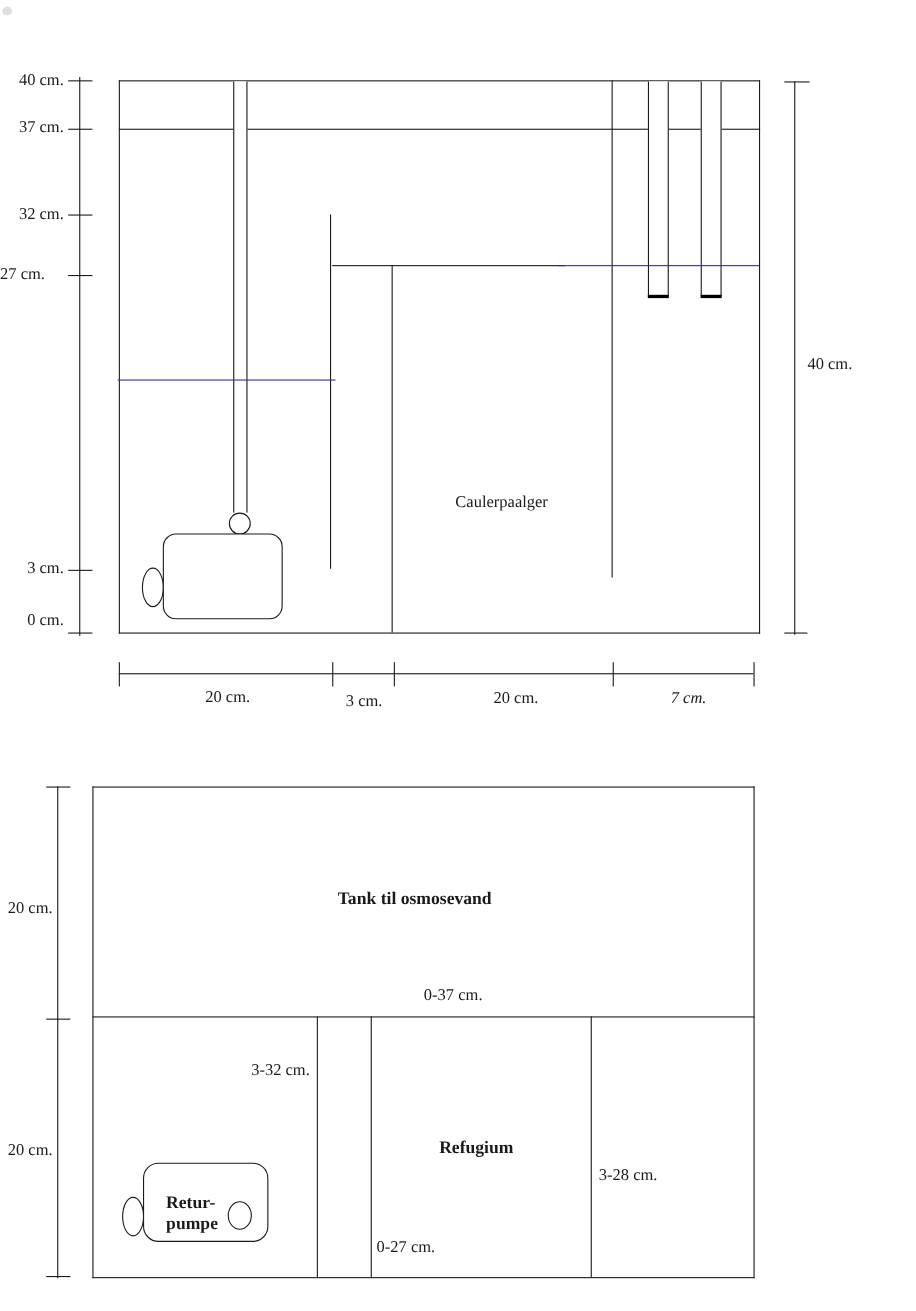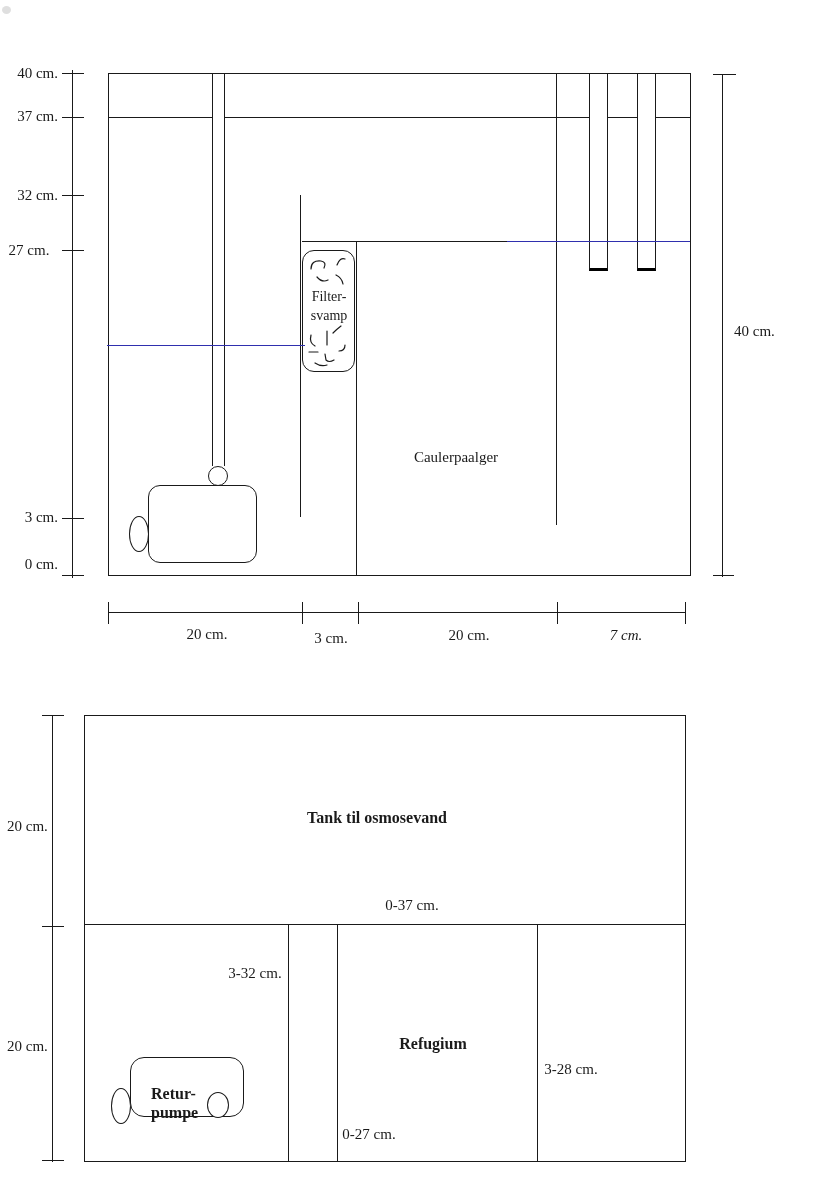--- a/index.html
+++ b/index.html
@@ -39,56 +39,37 @@
   <div class="hline" style="left:302px;top:241px;width:212px;"></div>
 
   <div class="pipe" style="left:212px;top:74px;width:13px;height:392px;"></div>
   <div class="shape round" style="left:208px;top:466px;width:20px;height:20px;"></div>
   <div class="shape round" style="left:129px;top:516px;width:20px;height:36px;"></div>
   <div class="shape" style="left:148px;top:485px;width:109px;height:78px;border-radius:12px;"></div>
 
   <div class="pipe capped" style="left:589px;top:74px;width:19px;height:197px;"></div>
   <div class="pipe capped" style="left:637px;top:74px;width:19px;height:197px;"></div>
 
-  <div class="shape" style="left:302px;top:250px;width:53px;height:122px;border-radius:12px;">
-    <svg width="51" height="120" viewBox="0 0 51 120" style="position:absolute;left:0;top:0;">
-      <g fill="none" stroke="#1a1a1a" stroke-width="1.2" stroke-linecap="round">
-        <path d="M8 18 q0 -9 10 -8 q6 1 3 7"></path>
-        <path d="M34 14 q3 -8 8 -6"></path>
-        <path d="M14 26 q5 6 11 3"></path>
-        <path d="M33 24 q6 3 7 9"></path>
-        <path d="M8 84 q-2 8 4 11"></path>
-        <path d="M24 80 l0 14"></path>
-        <path d="M30 82 q4 -4 8 -7"></path>
-        <path d="M6 101 l9 0"></path>
-        <path d="M22 103 l1 6 q3 3 8 0"></path>
-        <path d="M36 100 q6 0 6 -6"></path>
-        <path d="M12 112 q6 4 12 2"></path>
-      </g>
-    </svg>
-    <div class="label" style="left:3px;top:38px;width:46px;text-align:center;font-size:14px;">Filter-</div>
-    <div class="label" style="left:3px;top:57px;width:46px;text-align:center;font-size:14px;">svamp</div>
-  </div>
 
   <div class="hline water" style="left:107px;top:345px;width:198px;"></div>
   <div class="hline water" style="left:507px;top:241px;width:183px;"></div>
 
   <div class="label center" style="left:456px;top:449px;">Caulerpaalger</div>
 
   <div class="vline" style="left:72px;top:70px;height:508px;"></div>
   <div class="hline" style="left:62px;top:73px;width:22px;"></div>
   <div class="hline" style="left:62px;top:117px;width:22px;"></div>
   <div class="hline" style="left:62px;top:195px;width:22px;"></div>
   <div class="hline" style="left:62px;top:250px;width:22px;"></div>
   <div class="hline" style="left:62px;top:518px;width:22px;"></div>
   <div class="hline" style="left:62px;top:575px;width:22px;"></div>
   <div class="label" style="left:0;top:65px;width:58px;text-align:right;">40 cm.</div>
   <div class="label" style="left:0;top:108px;width:58px;text-align:right;">37 cm.</div>
   <div class="label" style="left:0;top:187px;width:58px;text-align:right;">32 cm.</div>
-  <div class="label" style="left:0;top:242px;width:58px;text-align:center;">27 cm.</div>
+  <div class="label" style="left:0;top:242px;width:58px;text-align:left;">27 cm.</div>
   <div class="label" style="left:0;top:509px;width:58px;text-align:right;">3 cm.</div>
   <div class="label" style="left:0;top:556px;width:58px;text-align:right;">0 cm.</div>
 
   <div class="vline" style="left:722px;top:74px;height:503px;"></div>
   <div class="hline" style="left:713px;top:74px;width:23px;"></div>
   <div class="hline" style="left:713px;top:575px;width:21px;"></div>
   <div class="label" style="left:734px;top:323px;">40 cm.</div>
 
   <div class="hline" style="left:108px;top:612px;width:577px;"></div>
   <div class="vline" style="left:108px;top:602px;height:22px;"></div>
@@ -106,21 +87,21 @@
   <div class="vline" style="left:84px;top:715px;height:447px;"></div>
   <div class="vline" style="left:685px;top:715px;height:447px;"></div>
 
   <div class="hline" style="left:84px;top:924px;width:602px;"></div>
 
   <div class="vline" style="left:288px;top:924px;height:237px;"></div>
   <div class="vline" style="left:337px;top:924px;height:237px;"></div>
   <div class="vline" style="left:537px;top:924px;height:237px;"></div>
 
   <div class="shape round" style="left:111px;top:1088px;width:20px;height:36px;"></div>
-  <div class="shape" style="left:130px;top:1057px;width:114px;height:60px;border-radius:14px;">
+  <div class="shape" style="left:130px;top:1057px;width:114px;height:72px;border-radius:14px;">
     <div class="shape round" style="left:76px;top:34px;width:22px;height:26px;"></div>
     <div class="label bold" style="left:20px;top:26px;line-height:19px;">Retur-</div>
     <div class="label bold" style="left:20px;top:45px;line-height:19px;">pumpe</div>
   </div>
 
   <div class="label bold center" style="left:377px;top:810px;">Tank til osmosevand</div>
   <div class="label bold center" style="left:433px;top:1036px;">Refugium</div>
   <div class="label center" style="left:412px;top:897px;">0-37 cm.</div>
   <div class="label center" style="left:255px;top:965px;">3-32 cm.</div>
   <div class="label center" style="left:369px;top:1126px;">0-27 cm.</div>

